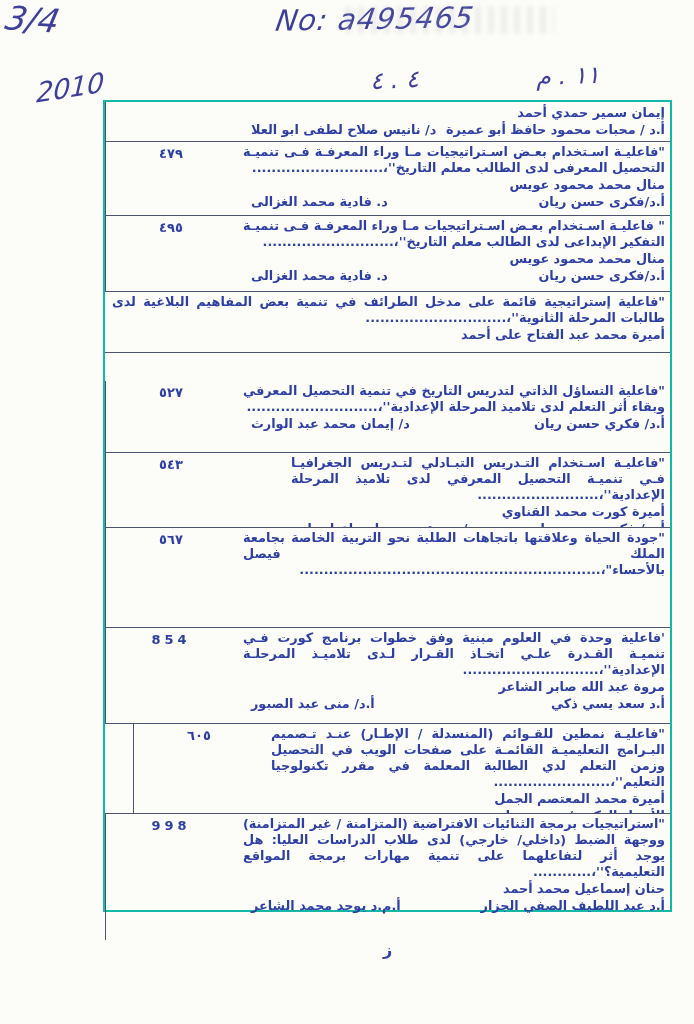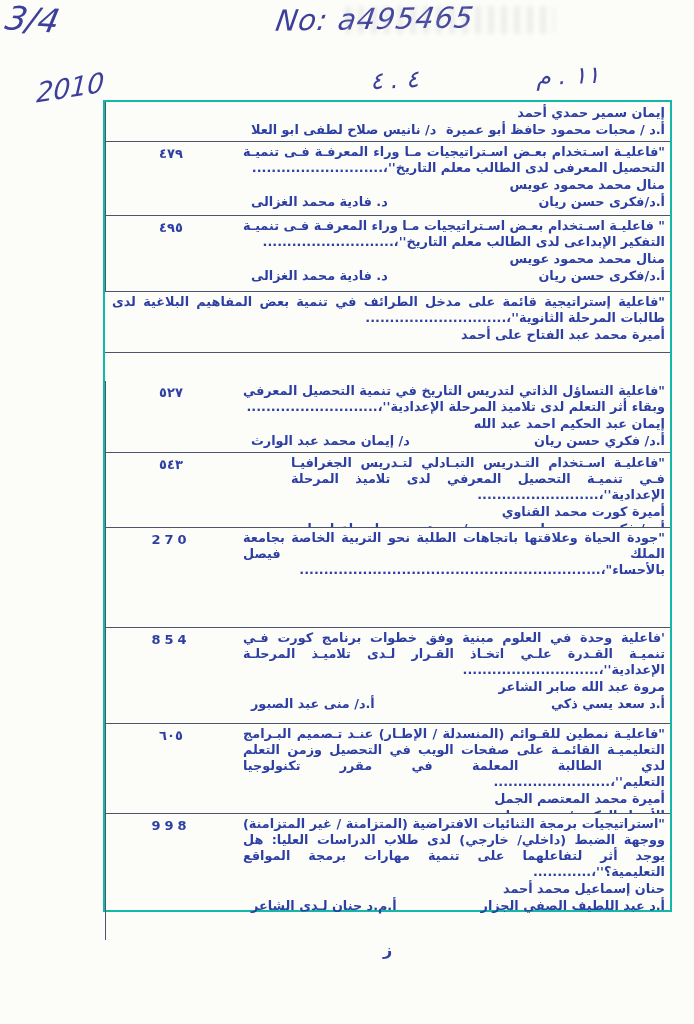--- a/index.html
+++ b/index.html
@@ -106,78 +106,77 @@
       <div class="title">"فاعلية إستراتيجية قائمة على مدخل الطرائف في تنمية بعض المفاهيم البلاغية لدى طالبات المرحلة الثانوية''،.............................</div>
       <div class="author">أميرة محمد عبد الفتاح على أحمد</div>
 
     </div>
   </div>
 
   <div class="row" style="height: 72px; margin-top: 28px;">
     <div class="num-cell"><span>٥٢٧</span></div>
     <div class="text-cell">
       <div class="title">"فاعلية التساؤل الذاتي لتدريس التاريخ في تنمية التحصيل المعرفي وبقاء أثر التعلم لدى تلاميذ المرحلة الإعدادية''،...........................</div>
-      <div class="author">إيمان عبد الحكيم احمد عبد الله</div>
       <div class="sups">
         <span class="s1">أ.د/ فكري حسن ريان</span>
         <span class="s2">د/ إيمان محمد عبد الوارث</span>
       </div>
     </div>
   </div>
 
   <div class="row" style="height: 75px; gap: 48px;">
     <div class="num-cell"><span>٥٤٣</span></div>
     <div class="text-cell">
       <div class="title">"فاعليـة اسـتخدام التـدريس التبـادلي لتـدريس الجغرافيـا فـي تنميـة التحصيل المعرفي لدى تلاميذ المرحلة الإعدادية''،.........................</div>
       <div class="author">أميرة كورت محمد القناوي</div>
       <div class="sups">
         <span class="s1">أ.د / فكري حسن ريان</span>
         <span class="s2">د / مروة حسين إسماعيل طه</span>
       </div>
     </div>
   </div>
 
   <div class="row" style="height: 100px;">
-    <div class="num-cell"><span>270</span></div>
+    <div class="num-cell"><span>٥٦٧</span></div>
     <div class="text-cell">
       <div class="title">"جودة الحياة وعلاقتها باتجاهات الطلبة نحو التربية الخاصة بجامعة الملك فيصل بالأحساء"،..............................................................</div>
 
     </div>
   </div>
 
   <div class="row" style="height: 96px;">
     <div class="num-cell"><span>854</span></div>
     <div class="text-cell">
       <div class="title">'فاعلية وحدة في العلوم مبنية وفق خطوات برنامج كورت فـي تنميـة القـدرة علـي اتخـاذ القـرار لـدى تلاميـذ المرحلـة الإعدادية''،............................</div>
       <div class="author">مروة عبد الله صابر الشاعر</div>
       <div class="sups">
         <span class="s1">أ.د سعد يسي ذكي</span>
         <span class="s2">أ.د/ منى عبد الصبور</span>
       </div>
     </div>
   </div>
 
-  <div class="row" style="height: 90px;">
+  <div class="row" style="height: 90px; padding-left: 28px;">
     <div class="num-cell"><span>٦٠٥</span></div>
     <div class="text-cell">
       <div class="title">"فاعليـة نمطين للقـوائم (المنسدلة / الإطـار) عنـد تـصميم البـرامج التعليميـة القائمـة على صفحات الويب في التحصيل وزمن التعلم لدي الطالبة المعلمة في مقرر تكنولوجيا التعليم''،........................</div>
       <div class="author">أميرة محمد المعتصم الجمل</div>
       <div class="sups">
         <span class="s1">الأستاذ الدكتور/ محمد عطية خميس</span>
         <span class="s2"></span>
       </div>
     </div>
   </div>
 
   <div class="row" style="height: 126px;">
     <div class="num-cell"><span>998</span></div>
     <div class="text-cell">
       <div class="title">"استراتيجيات برمجة الثنائيات الافتراضية (المتزامنة / غير المتزامنة) ووجهة الضبط (داخلي/ خارجي) لدى طلاب الدراسات العليا: هل يوجد أثر لتفاعلهما على تنمية مهارات برمجة المواقع التعليمية؟''،............</div>
       <div class="author">حنان إسماعيل محمد أحمد</div>
       <div class="sups">
         <span class="s1">أ.د عبد اللطيف الصفي الجزار</span>
-        <span class="s2">أ.م.د حنان لـدى الشاعر</span>
+        <span class="s2">أ.م.د يوجد محمد الشاعر</span>
       </div>
     </div>
   </div>
 </div>
 
 <div class="footer-letter">ز</div>
 
 </body></html>

